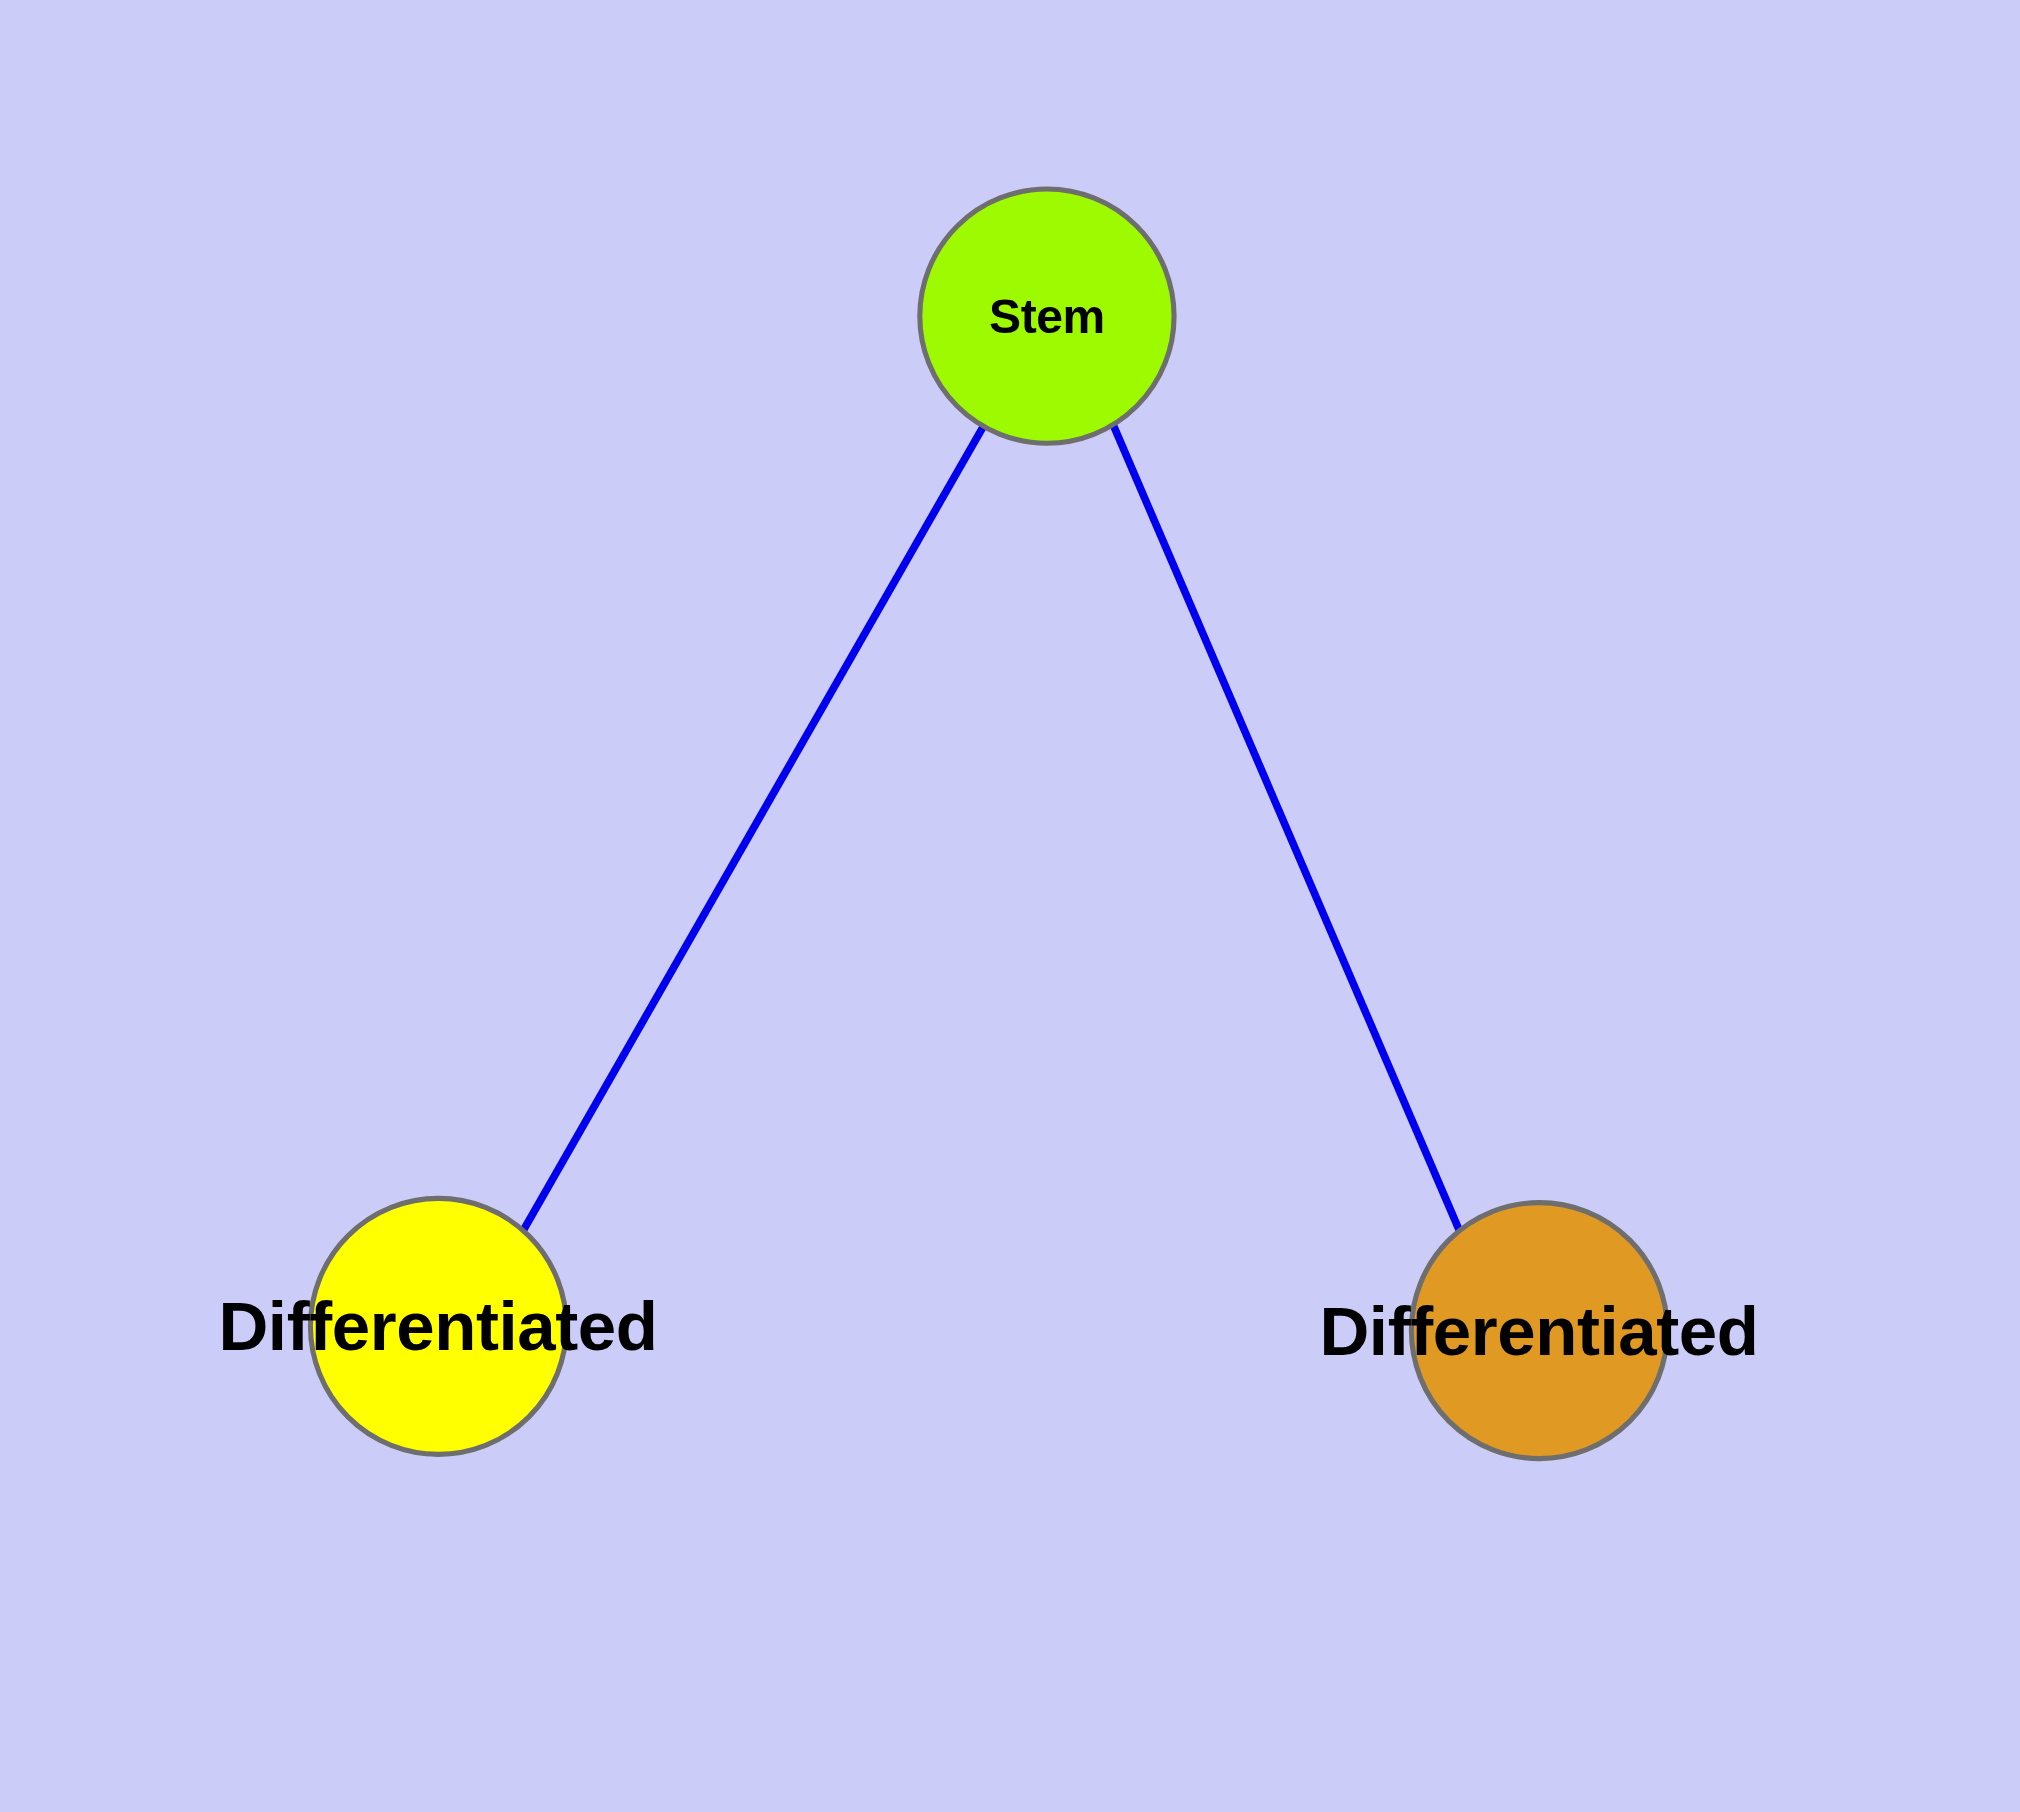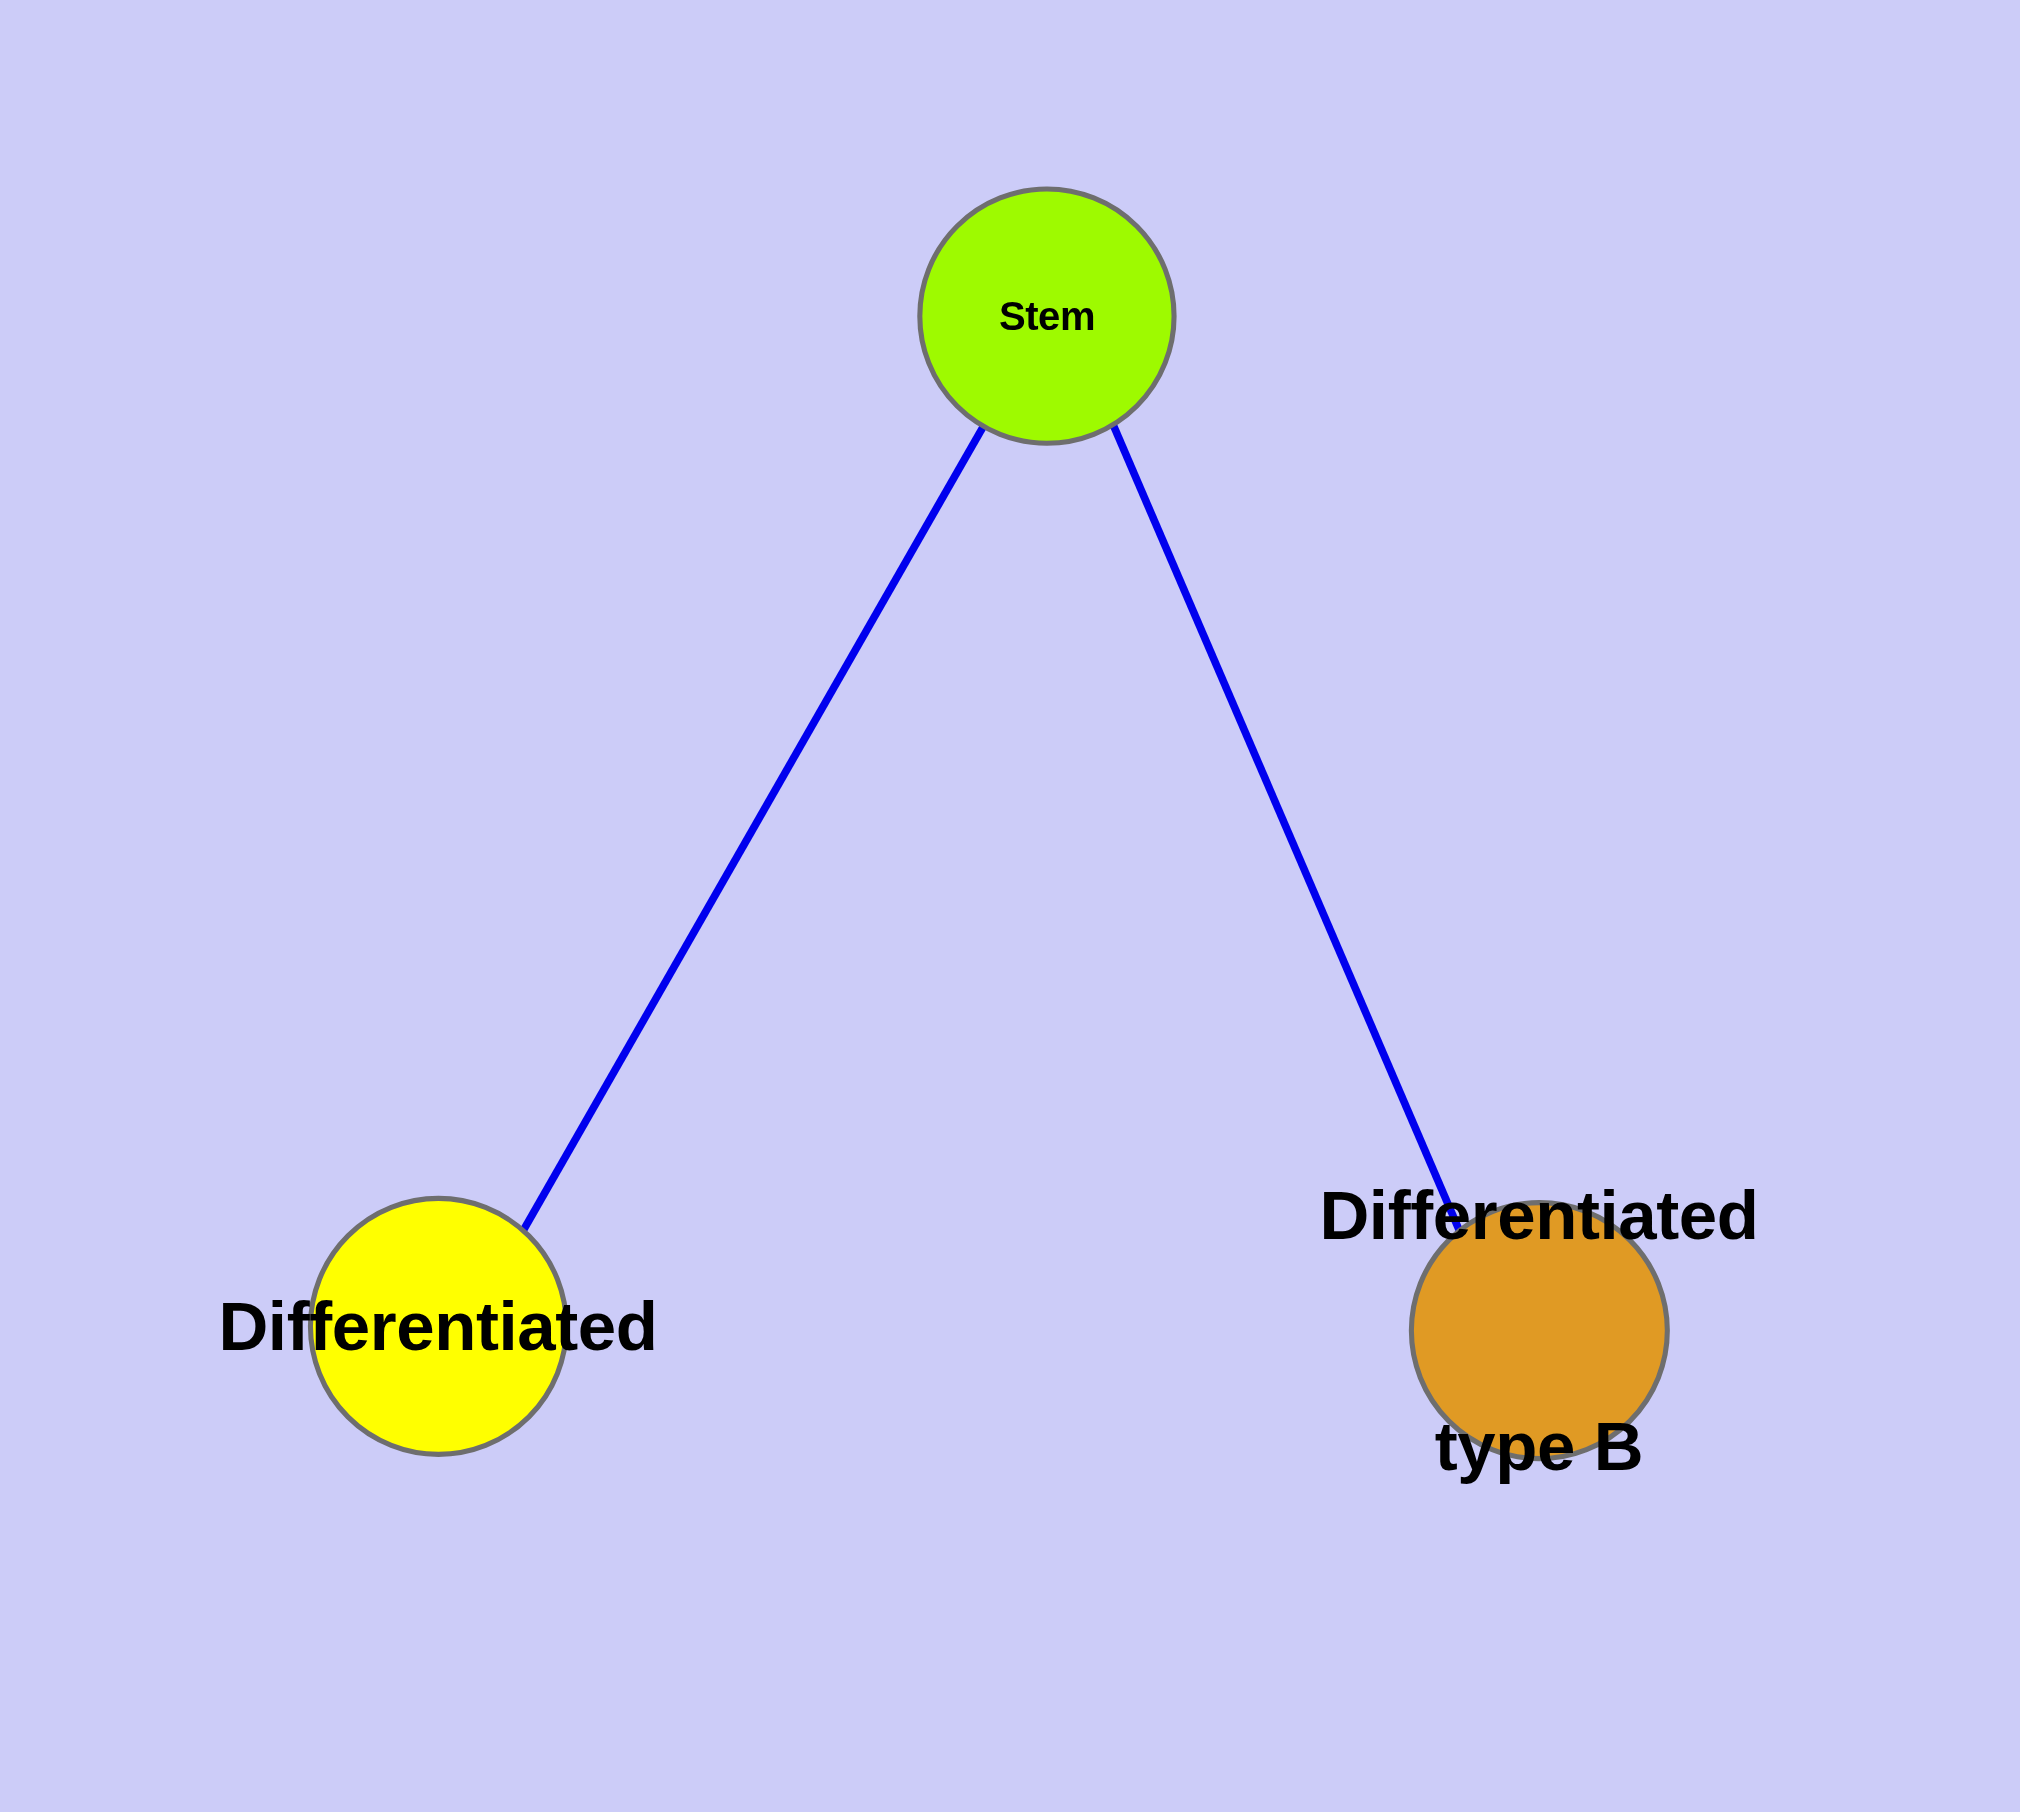--- a/index.html
+++ b/index.html
@@ -31,21 +31,21 @@
     position: absolute;
     transform: translate(-50%, -50%);
     text-align: center;
     font-weight: bold;
     color: #000000;
     line-height: 1.12;
     white-space: pre;
     pointer-events: none;
     letter-spacing: -0.4px;
   }
-  .label-stem   { font-size: 40px; }
+  .label-stem   { font-size: 48px; }
   .label-diffa  { font-size: 69px; }
   .label-diffb  { font-size: 69px; }
 </style>
 </head>
 <body>
 
 <div id="stage" style="width: 2021px; height: 1812px;">
 
   <div id="canvas-bg" style="background: rgb(204, 204, 248); width: 2021px; height: 1812px;"></div>
 
@@ -64,17 +64,16 @@
   <div class="node-label label-stem" id="label-0" style="left: 1047px; top: 316px; color: rgb(0, 0, 0);">
     <div>Stem</div>
   </div>
 
   <div class="node-label label-diffa" id="label-1" style="left: 438px; top: 1326px; color: rgb(0, 0, 0);">
     <div>Differentiated</div>
   </div>
 
   <div class="node-label label-diffb" id="label-2" style="left: 1539px; top: 1331px; color: rgb(0, 0, 0);">
     <div>Differentiated</div>
-    <div>type B</div>
   </div>
 
 </div>
 
 
 </body></html>

